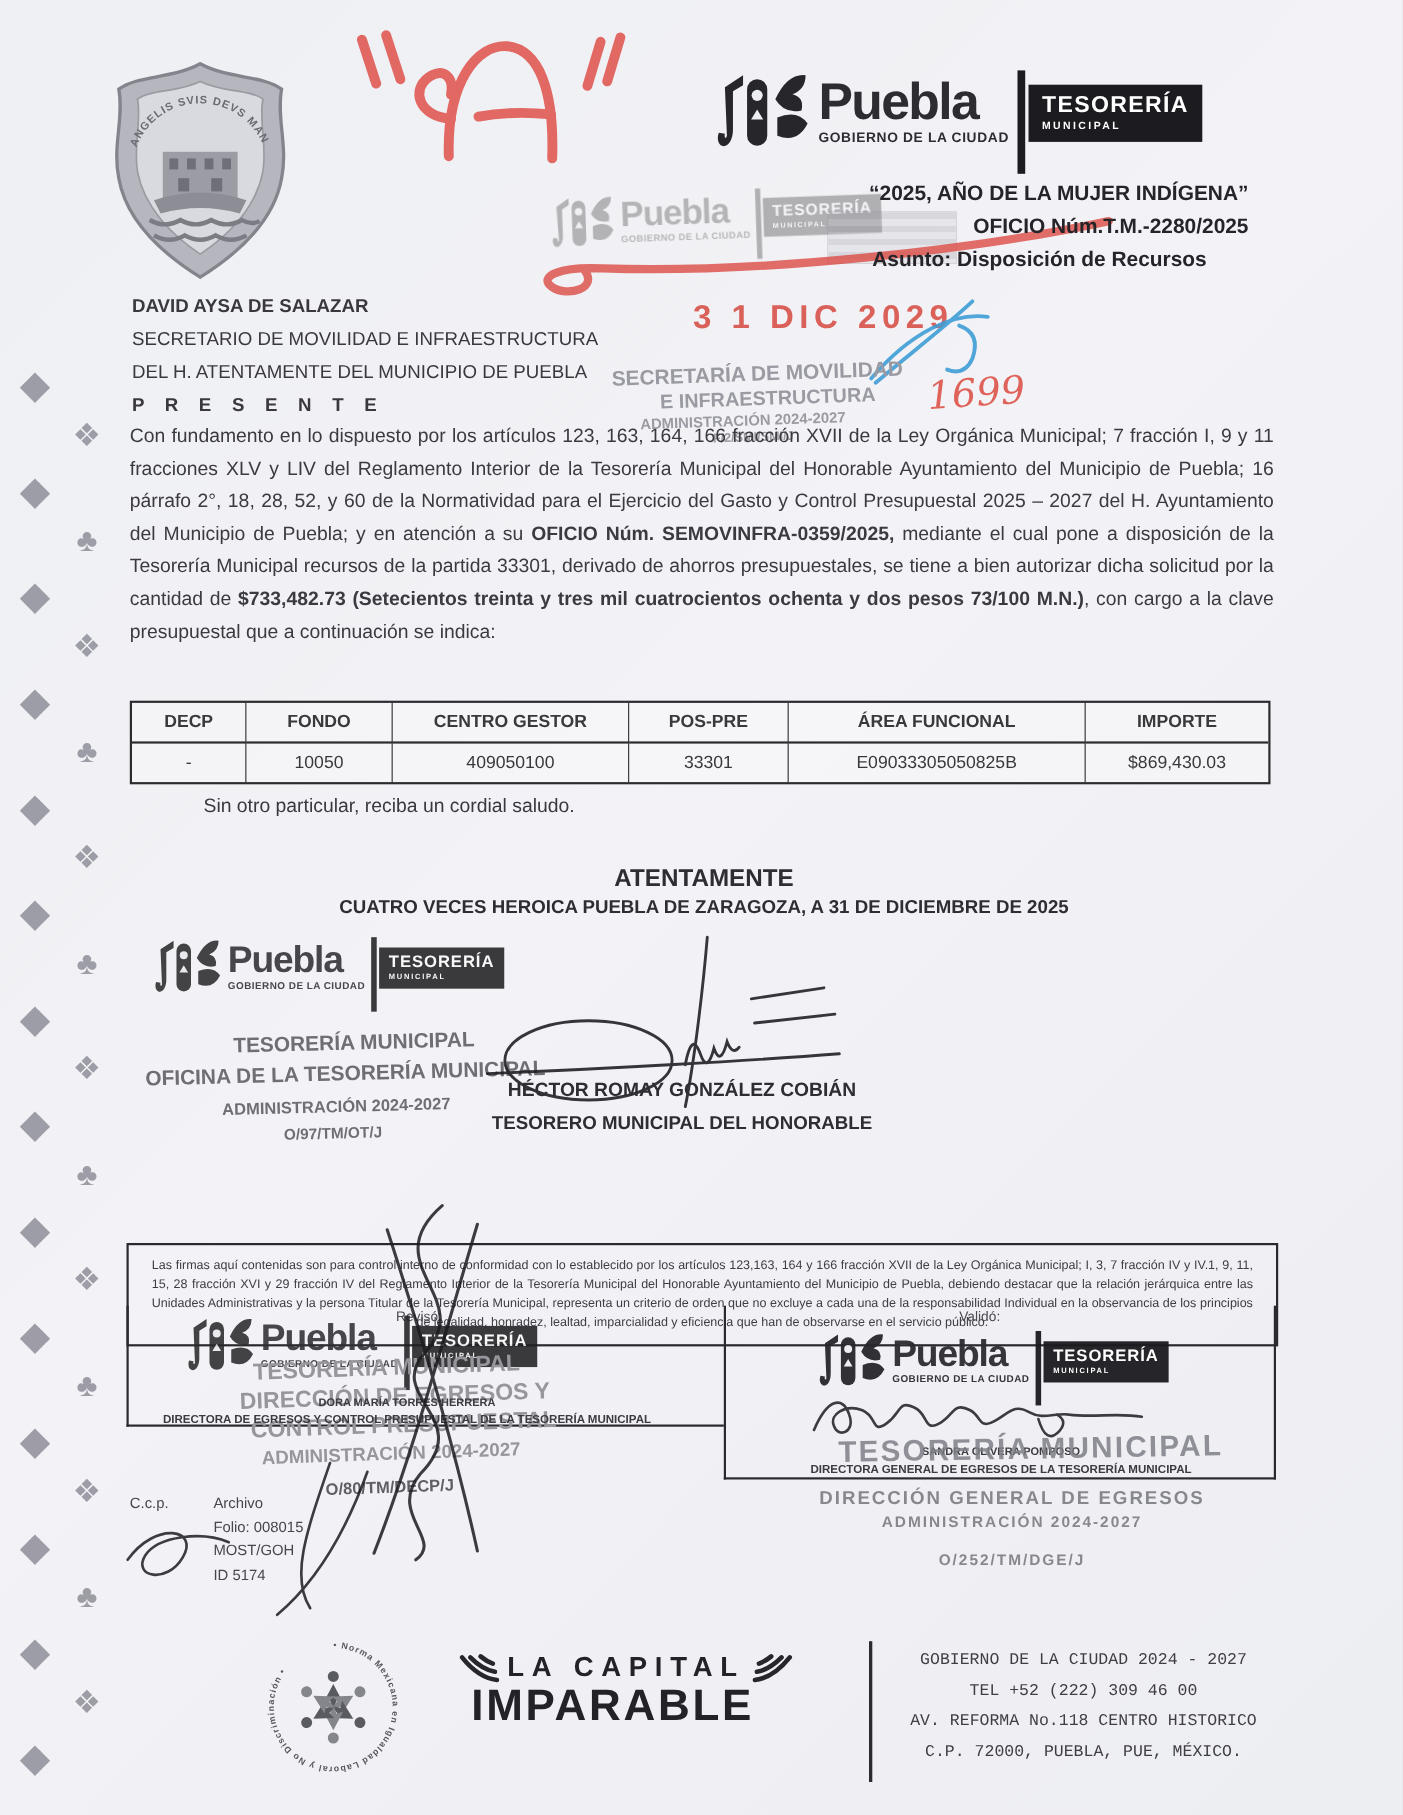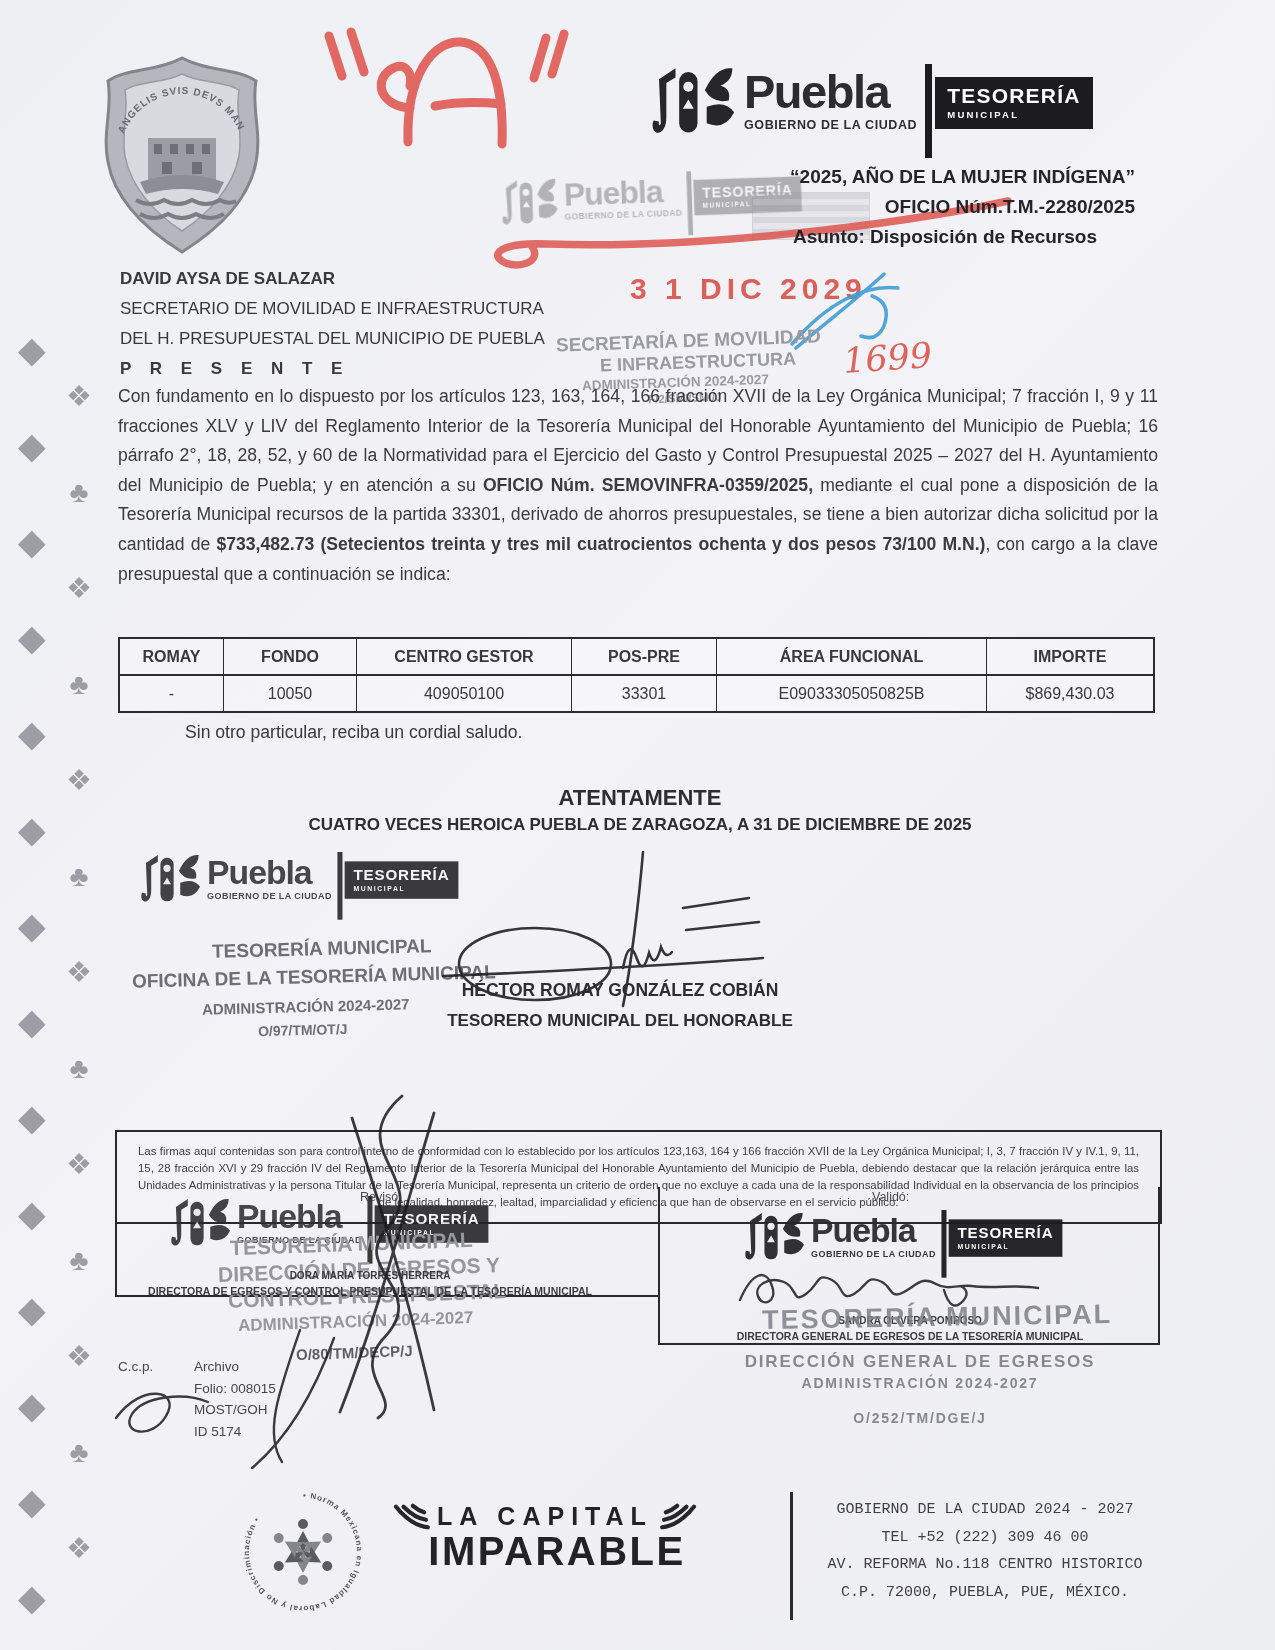--- a/index.html
+++ b/index.html
@@ -44,21 +44,21 @@
   .revcell-l{width:541px;height:108px;border-left:2px solid #2a2a2e;border-bottom:2px solid #2a2a2e;}
   .revcell-r{width:498px;height:156px;border-left:2px solid #2a2a2e;border-right:2px solid #2a2a2e;border-bottom:2px solid #2a2a2e;}
   .revlabel{font-size:12.5px;color:#4a4a4f;}
   .lstamp{font-weight:800;color:#96969d;transform:rotate(-2deg);white-space:nowrap;}
   .tinyname{font-size:10.5px;font-weight:800;color:#3b3b40;white-space:nowrap;}
   .rbigstamp{font-size:27px;font-weight:800;letter-spacing:2px;color:#7f7f87;opacity:.85;white-space:nowrap;}
   .rstamp{font-weight:700;letter-spacing:1.8px;color:#87878e;white-space:nowrap;}
   .ccp{font-size:13.5px;color:#46464b;line-height:21.5px;white-space:pre-line;}
   .addressblk{width:360px;text-align:center;font-family:"Liberation Mono","DejaVu Sans Mono",monospace;
     font-size:15px;line-height:27.5px;color:#3e3e44;white-space:pre-line;}
-  .cap1{display:flex;align-items:center;justify-content:flex-start;gap:7px;}
+  .cap1{display:flex;align-items:center;justify-content:flex-end;gap:7px;}
   .cap1 span{font-size:25px;font-weight:800;letter-spacing:7px;color:#232327;}
   .cap2{font-size:40px;font-weight:800;letter-spacing:2.5px;color:#232327;text-align:center;margin-top:-2px;}
   .vline{width:2.5px;height:128px;background:#2b2b2f;}
   .patcol{white-space:pre-line;color:#8f8f99;opacity:.85;text-align:center;}
 </style>
 </head>
 <body>
 
 <div class="page">
 
@@ -171,21 +171,21 @@
         </div>
     </div>
   </div>
   <div class="abs hdr-line" style="left:640px;top:166px;">“2025, AÑO DE LA MUJER INDÍGENA”</div>
   <div class="abs hdr-line" style="left:640px;top:196px;">OFICIO Núm.T.M.-2280/2025</div>
   <div class="abs hdr-line" style="left:602px;top:226px;">Asunto: Disposición de Recursos</div>
 
   <div class="abs addr" style="left:120px;top:264px;">
     <div class="nm">DAVID AYSA DE SALAZAR</div>
     <div>SECRETARIO DE MOVILIDAD E INFRAESTRUCTURA</div>
-    <div>DEL H. PRESUPUESTAL DEL MUNICIPIO DE PUEBLA</div>
+    <div>DEL H. ATENTAMENTE DEL MUNICIPIO DE PUEBLA</div>
     <div class="presente">P R E S E N T E</div>
   </div>
 
   <div class="abs datered" style="left:630px;top:272px;">3 1 DIC 2029</div>
 
   <svg class="abs" style="left:780px;top:266px;" width="132" height="92" viewBox="0 0 132 92">
     <g stroke="#3f9ed6" stroke-width="3.5" fill="none" stroke-linecap="round" opacity=".9">
       <path d="M12,78 C48,36 86,18 118,22"></path>
       <path d="M104,8 C76,34 44,58 16,82"></path>
       <path d="M92,30 q20,7 12,30 q-7,16 -23,10"></path>
@@ -195,21 +195,21 @@
   <div class="abs graystamp" style="left:556px;top:330px;font-size:19px;">SECRETARÍA DE MOVILIDAD</div>
   <div class="abs graystamp" style="left:600px;top:352px;font-size:18px;">E INFRAESTRUCTURA</div>
   <div class="abs graystamp" style="left:582px;top:375px;font-size:13.5px;">ADMINISTRACIÓN 2024-2027</div>
   <div class="abs graystamp" style="left:648px;top:392px;font-size:11.5px;">F/2/SMI/SMI/J</div>
 
   <div class="abs folio-red" style="left:843px;top:338px;">1699</div>
 
   <p class="abs bodytxt" style="left:118px;top:382px;margin:0;"><span>Con fundamento en lo dispuesto por los artículos 123, 163, 164, 166 fracción XVII de la Ley Orgánica Municipal; 7 fracción I, 9 y 11 fracciones XLV y LIV del Reglamento Interior de la Tesorería Municipal del Honorable Ayuntamiento del Municipio de Puebla; 16 párrafo 2°, 18, 28, 52, y 60 de la Normatividad para el Ejercicio del Gasto y Control Presupuestal 2025 – 2027 del H. Ayuntamiento del Municipio de Puebla; y en atención a su </span><b>OFICIO Núm. SEMOVINFRA-0359/2025,</b><span> mediante el cual pone a disposición de la Tesorería Municipal recursos de la partida 33301, derivado de ahorros presupuestales, se tiene a bien autorizar dicha solicitud por la cantidad de </span><b>$733,482.73 (Setecientos treinta y tres mil cuatrocientos ochenta y dos pesos 73/100 M.N.)</b><span>, con cargo a la clave presupuestal que a continuación se indica:</span></p>
 
   <div class="abs doc-table" style="left:118px;top:637px;">
-    <div class="c th">ROMAY</div>
+    <div class="c th">DECP</div>
     <div class="c th">FONDO</div>
     <div class="c th">CENTRO GESTOR</div>
     <div class="c th">POS-PRE</div>
     <div class="c th">ÁREA FUNCIONAL</div>
     <div class="c th">IMPORTE</div>
     <div class="c">-</div>
     <div class="c">10050</div>
     <div class="c">409050100</div>
     <div class="c">33301</div>
     <div class="c">E09033305050825B</div>

